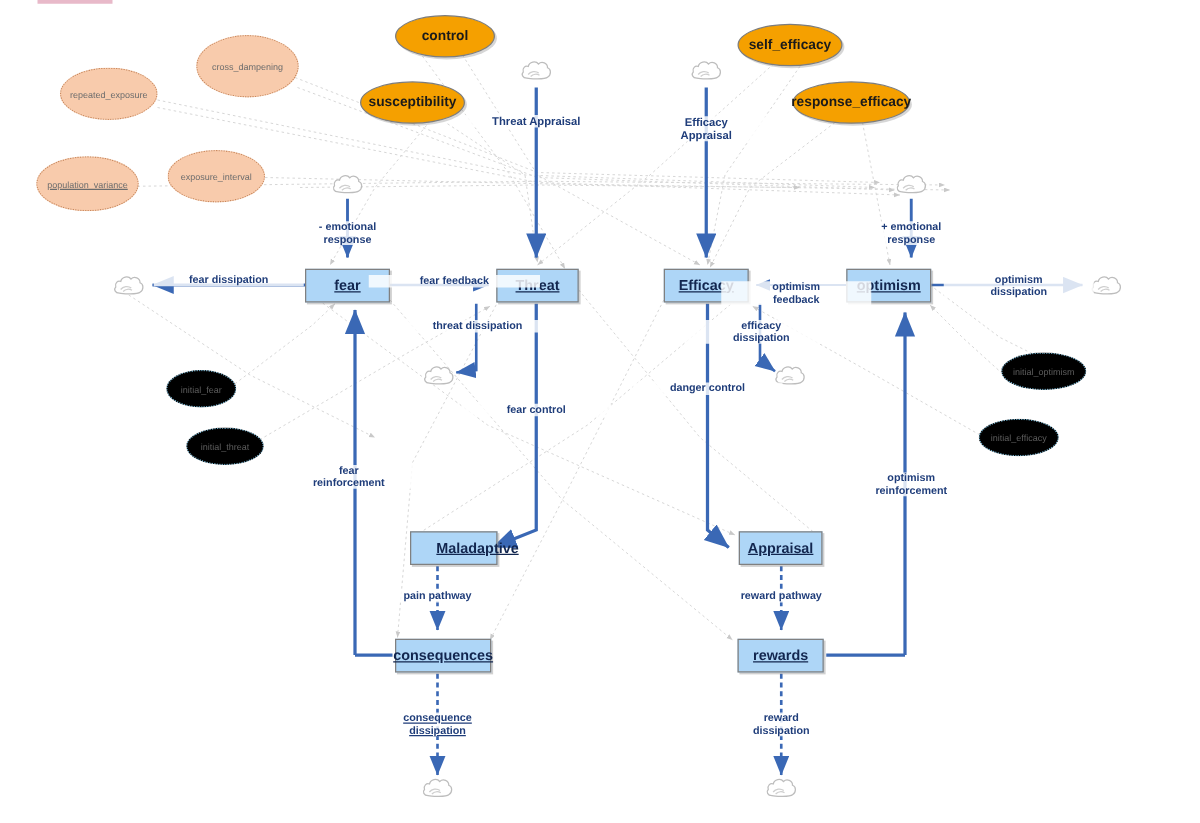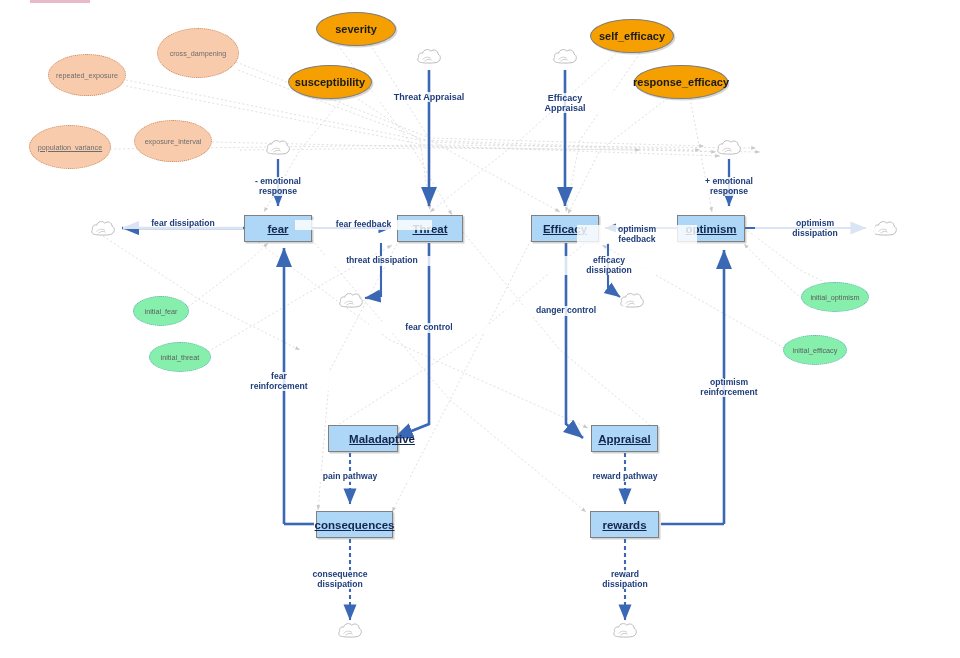--- a/index.html
+++ b/index.html
@@ -23,21 +23,21 @@
     color:#1a1a1a;font-weight:bold;font-size:11px;
     box-shadow:1.5px 1.5px 0 rgba(120,120,120,.3);
   }
   
   .peach{
     background:#f8cbac;border:1.3px dotted #c98a60;
     color:#6d6d6d;font-size:7.2px;font-weight:normal;
   }
   
   .lblue{
-    background:#86efac;border:1.3px dotted #6aa7c4;
+    background:#000000;border:1.3px dotted #6aa7c4;
     color:#5d5d5d;font-size:7.2px;font-weight:normal;
   }
 
   
   .flab{
     position:absolute;color:#1f3d7a;font-weight:bold;font-size:8.6px;
     line-height:1.12;text-align:center;white-space:pre-line;
     background:rgba(255,255,255,.82);
   }
   .flab.big{font-size:9px;}
@@ -197,21 +197,21 @@
         <span>rewards</span>
       </div>
       <div class="node ell peach" style="left: 48px; top: 54px; width: 78px; height: 42px;">repeated_exposure</div>
       <div class="node ell peach" style="left: 157px; top: 28px; width: 82px; height: 50px;">cross_dampening</div>
       <div class="node ell peach" style="left: 29px; top: 125px; width: 82px; height: 44px; text-decoration: underline;">population_variance</div>
       <div class="node ell peach" style="left: 134px; top: 120px; width: 78px; height: 42px;">exposure_interval</div>
       <div class="node ell lblue" style="left: 133px; top: 296px; width: 56px; height: 30px;">initial_fear</div>
       <div class="node ell lblue" style="left: 149px; top: 342px; width: 62px; height: 30px;">initial_threat</div>
       <div class="node ell lblue" style="left: 801px; top: 282px; width: 68px; height: 30px;">initial_optimism</div>
       <div class="node ell lblue" style="left: 783px; top: 335px; width: 64px; height: 30px;">initial_efficacy</div>
-      <div class="node ell orange" style="left: 316px; top: 12px; width: 80px; height: 34px;">severity</div>
+      <div class="node ell orange" style="left: 316px; top: 12px; width: 80px; height: 34px;">control</div>
       <div class="node ell orange" style="left: 288px; top: 65px; width: 84px; height: 34px;">susceptibility</div>
       <div class="node ell orange" style="left: 590px; top: 19px; width: 84px; height: 34px; text-align: center;">self_efficacy</div>
       <div class="node ell orange" style="left: 634px; top: 65px; width: 94px; height: 34px;">response_efficacy</div>
     </div>
 
   <div id="label-layer">
       <div class="flab big" style="left: 369px; top: 92px; width: 120px;">Threat Appraisal</div>
       <div class="flab big" style="left: 505px; top: 93px; width: 120px;">Efficacy
 Appraisal</div>
       <div class="flab" style="left: 218px; top: 177px; width: 120px;">- emotional
@@ -228,19 +228,19 @@
       <div class="flab" style="left: 549px; top: 256px; width: 120px;">efficacy
 dissipation</div>
       <div class="flab" style="left: 369px; top: 299px; width: 120px; margin-top: 24px;">fear control</div>
       <div class="flab" style="left: 506px; top: 306px; width: 120px;">danger control</div>
       <div class="flab" style="left: 219px; top: 372px; width: 120px;">fear
 reinforcement</div>
       <div class="flab" style="left: 669px; top: 378px; width: 120px;">optimism
 reinforcement</div>
       <div class="flab" style="left: 290px; top: 472px; width: 120px;">pain pathway</div>
       <div class="flab" style="left: 565px; top: 472px; width: 120px;">reward pathway</div>
-      <div class="flab" style="left: 280px; top: 570px; width: 120px;">consequence
+      <div class="flab" style="left: 290px; top: 570px; width: 120px; text-decoration: underline;">consequence
 dissipation</div>
       <div class="flab" style="left: 565px; top: 570px; width: 120px;">reward
 dissipation</div>
     </div>
 
 </div>
 
 </body></html>

